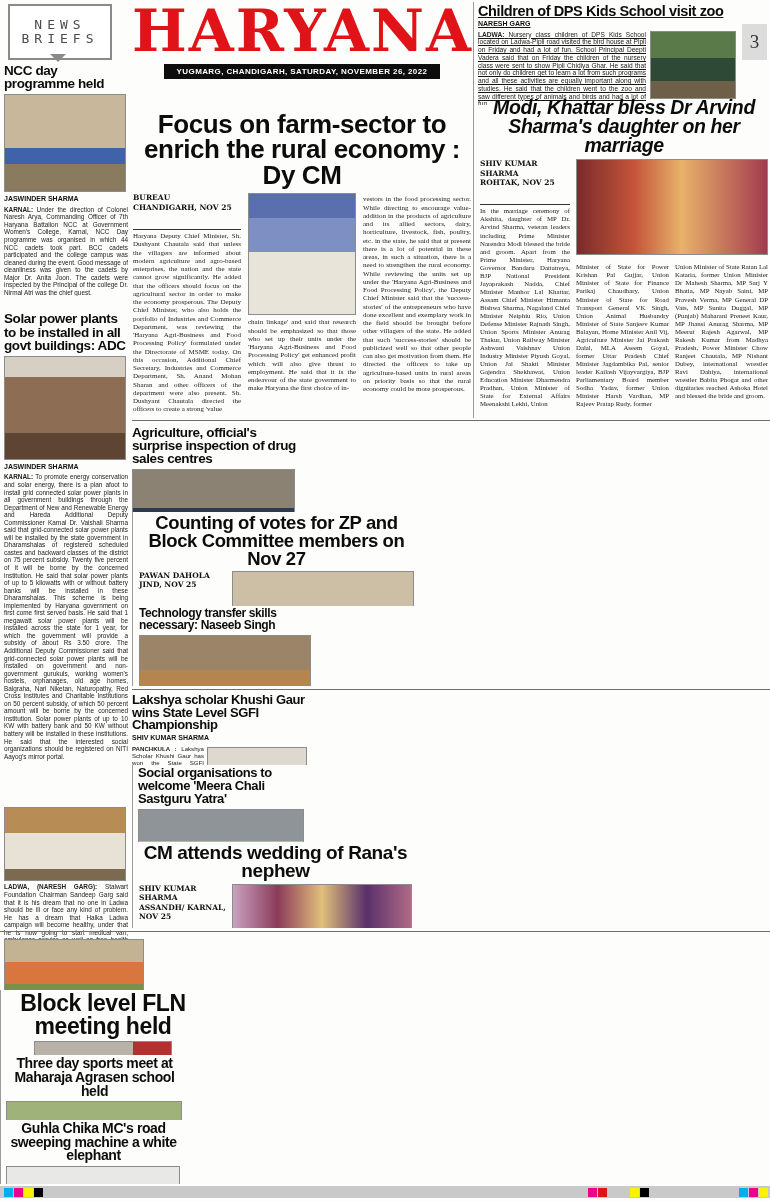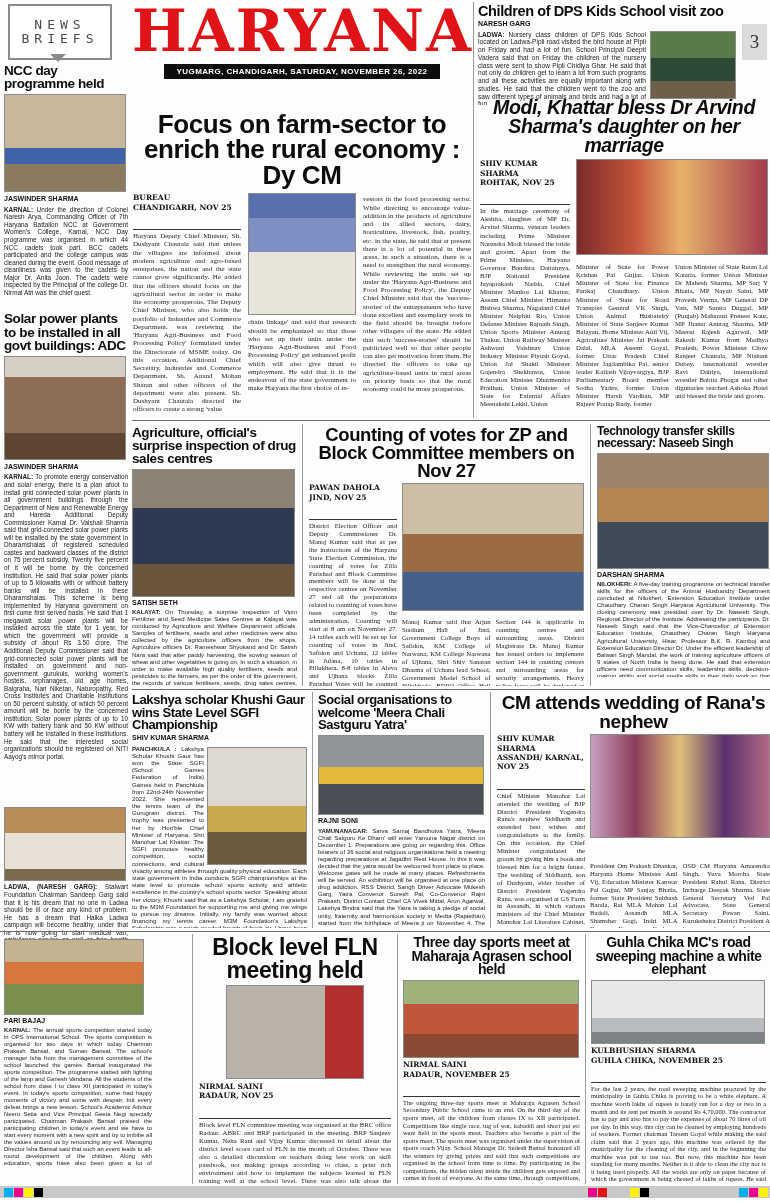--- a/index.html
+++ b/index.html
@@ -25,34 +25,34 @@
   .nb-line{font-family:"DejaVu Sans Mono",monospace;font-size:13px;letter-spacing:5px;color:#4c4c4c;line-height:1.1;}
   .masthead{position:absolute;left:132px;top:2px;width:340px;text-align:center;}
   .masthead-title{font-family:"DejaVu Serif",serif;font-weight:700;font-size:58px;line-height:1.0;
                   color:#e01418;letter-spacing:2px;margin:0;}
   .masthead-bar{margin:4px auto 0 auto;width:276px;background:#0d0d0d;color:#fff;
                 font-family:"Liberation Sans",sans-serif;font-weight:700;font-size:8px;
                 letter-spacing:0.4px;padding:3px 0;}
   .pageno{position:absolute;right:3px;top:24px;width:25px;height:36px;background:#dcdcdc;
           display:flex;align-items:center;justify-content:center;font-size:19px;color:#333;}
   
-  .zoo{position:absolute;left:478px;top:4px;width:260px;}
+  .zoo{position:absolute;left:478px;top:4px;width:260px;text-decoration:underline;}
   .zoo .row{display:flex;gap:4px;margin-top:2px;}
   
   .rail{position:absolute;left:4px;top:58px;width:124px;border-right:0;}
   .rail-h{font-size:13.5px;margin:6px 0 4px 0;}
   .rail .body-t{font-size:6.4px;}
   
   .main-art{position:absolute;left:133px;top:112px;width:338px;height:306px;overflow:hidden;}
   .main-cols{display:grid;grid-template-columns:1fr 1fr 1fr;gap:7px;margin-top:5px;}
   
   .marriage{position:absolute;left:480px;top:98px;width:288px;height:320px;overflow:hidden;}
   .m-grid{display:grid;grid-template-columns:90px 1fr 1fr;gap:6px;margin-top:4px;}
   
-  .band{position:absolute;display:flex;}
+  .band{position:absolute;display:flex;flex-direction:column;}
   .band > .sec{box-sizing:border-box;overflow:hidden;}
   .sec + .sec{border-left:1px solid #9a9a9a;}
   .band-mid{left:132px;top:424px;width:638px;height:262px;}
   .band-2{left:132px;top:692px;width:638px;height:236px;}
   .band-bot{left:0;top:934px;width:770px;height:250px;}
   .c-grid{display:grid;grid-template-columns:88px 1fr 1fr;gap:5px;margin-top:3px;}
   .w-grid{display:grid;grid-template-columns:88px 1fr 1fr;gap:5px;margin-top:3px;}
   .span2{grid-column:2 / span 2;}
   .r12{grid-row:1 / span 2;}
   .float-ph{float:right;margin:2px 0 2px 3px;}

